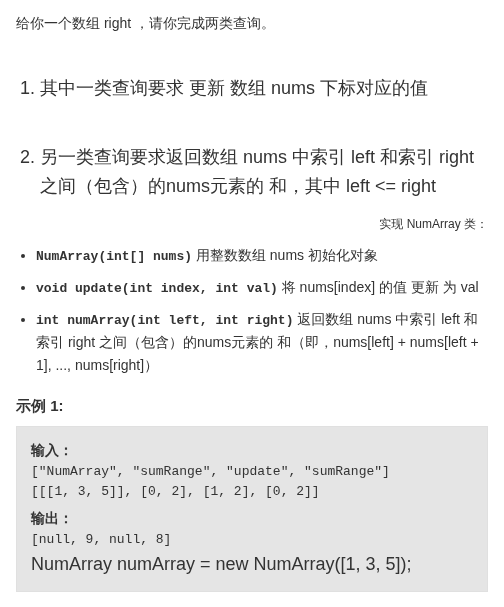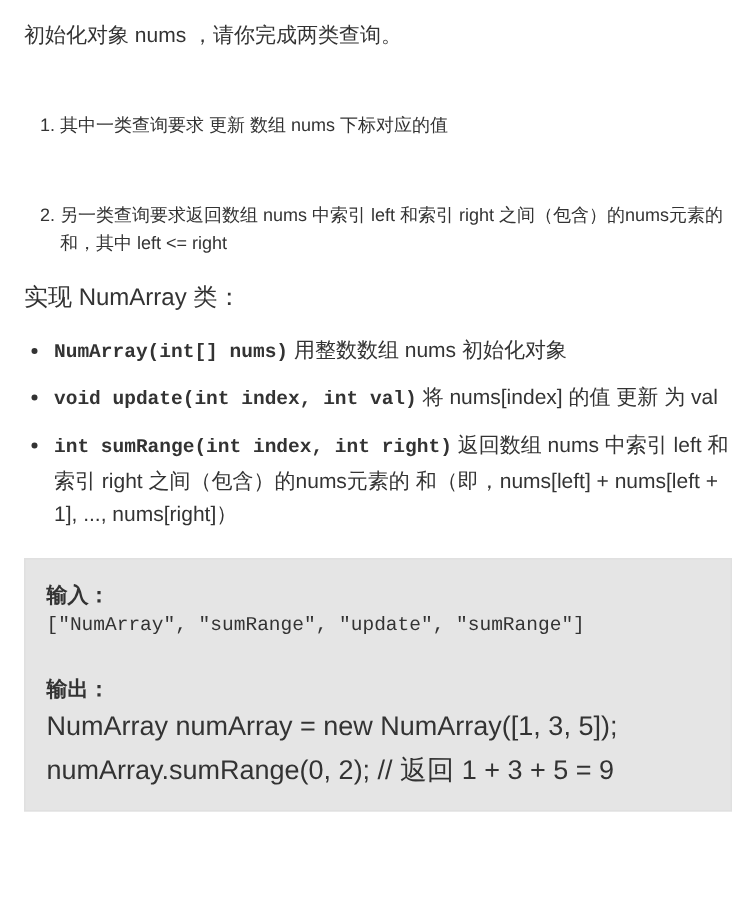--- a/index.html
+++ b/index.html
@@ -20,26 +20,27 @@
     .intro-text {
       margin-bottom: 10px;
       font-size: 14px;
     }
     .ordered-list {
       margin-left: 24px;
       margin-bottom: 14px;
     }
     .ordered-list li {
       margin-bottom: 4px;
-      font-size: 12px;
+      font-size: 18px;
       margin-top: 40px;
     }
     .section-title {
       margin-bottom: 10px;
-      font-size: 16px;
+      font-size: 12px;
+      text-align: right;
     }
     .bullet-list {
       list-style: disc;
       margin-left: 20px;
       margin-bottom: 16px;
     }
     .bullet-list li {
       margin-bottom: 8px;
       font-size: 14px;
     }
@@ -76,42 +77,44 @@
       font-family: Arial, "Microsoft YaHei", Courier, monospace;
       font-size: 18px;
     }
     .bold {
       font-weight: bold;
     }
   </style>
 </head>
 <body>
 
-<p class="intro-text">初始化对象 nums ，请你完成两类查询。</p>
+<p class="intro-text">给你一个数组 right ，请你完成两类查询。</p>
 
 <ol class="ordered-list">
   <li>其中一类查询要求 更新 数组 nums 下标对应的值</li>
   <li>另一类查询要求返回数组 nums 中索引 left 和索引 right 之间（包含）的nums元素的 和，其中 left &lt;= right</li>
 </ol>
 
 <p class="section-title">实现 NumArray 类：</p>
 
 <ul class="bullet-list">
   <li>
     <span class="code bold">NumArray(int[] nums)</span><span> 用整数数组 nums 初始化对象</span>
   </li>
   <li>
     <span class="code bold">void update(int index, int val)</span><span> 将 nums[index] 的值 更新 为 val</span>
   </li>
   <li>
-    <span class="code bold">int sumRange(int index, int right)</span><span> 返回数组 nums 中索引 left 和索引 right 之间（包含）的nums元素的 和（即，nums[left] + nums[left + 1], ..., nums[right]）</span>
+    <span class="code bold">int numArray(int left, int right)</span><span> 返回数组 nums 中索引 left 和索引 right 之间（包含）的nums元素的 和（即，nums[left] + nums[left + 1], ..., nums[right]）</span>
   </li>
 </ul>
 
 <div class="example-section">
+  <div class="example-title">示例 1:</div>
   <div class="example-box">
     <div class="label">输入：</div>
     <div>["NumArray", "sumRange", "update", "sumRange"]</div>
-    <div class="label" style="margin-top:20px;">输出：</div>
+    <div>[[[1, 3, 5]], [0, 2], [1, 2], [0, 2]]</div>
+    <div class="label" style="margin-top:4px;">输出：</div>
+    <div>[null, 9, null, 8]</div>
     <div class="explain-text">NumArray numArray = new NumArray([1, 3, 5]);</div>
-    <div class="explain-text">numArray.sumRange(0, 2);  // 返回 1 + 3 + 5 = 9</div>
   </div>
 </div>
 
 </body></html>

